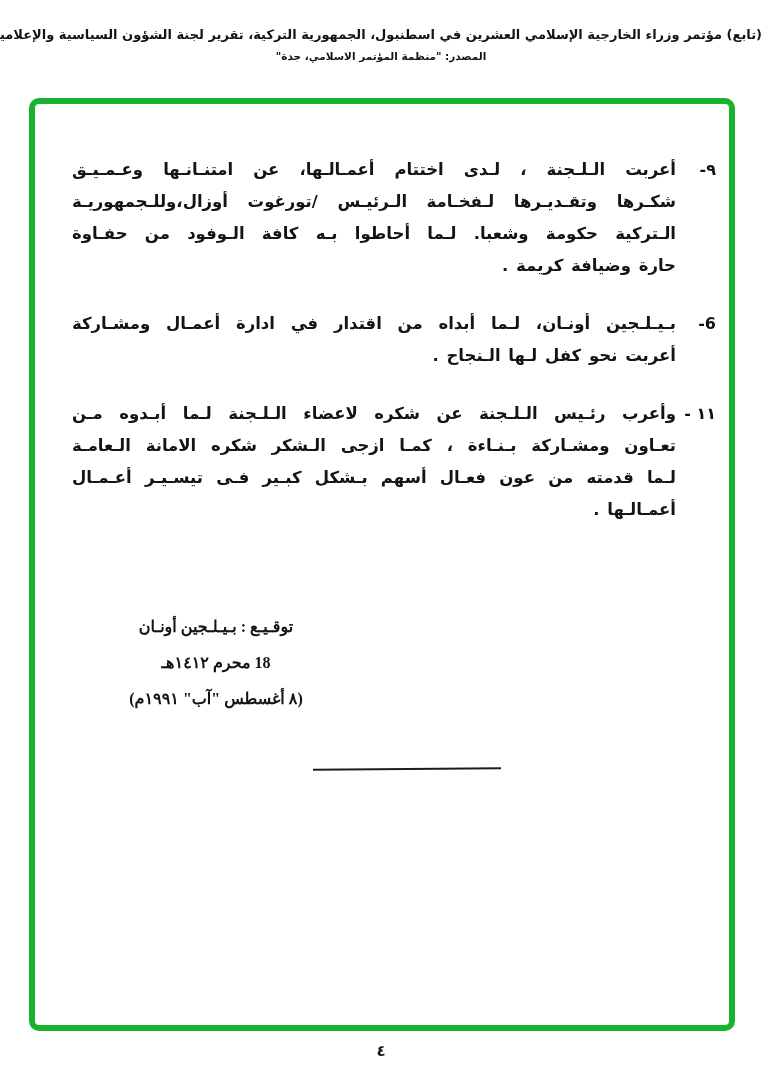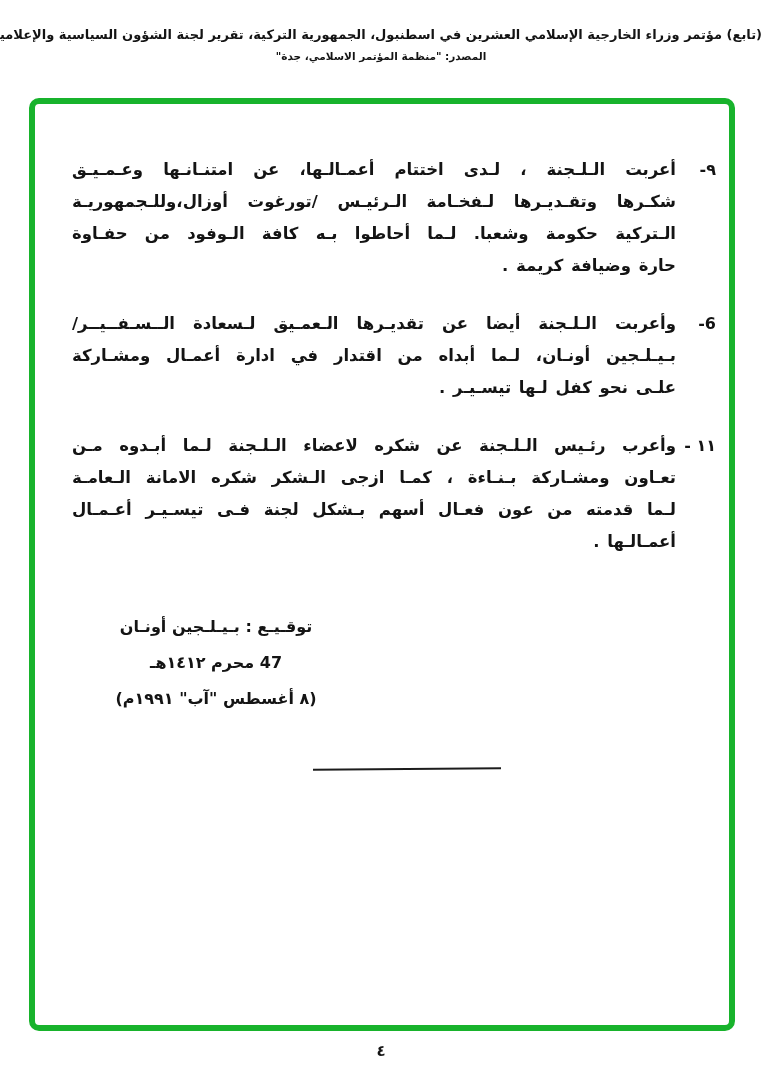--- a/index.html
+++ b/index.html
@@ -86,20 +86,21 @@
     left: 60px;
     width: 242px;
     text-align: center;
     direction: rtl;
   }
   .sig-line {
     font-size: 16px;
     font-weight: bold;
     line-height: 36px;
     white-space: nowrap;
+    font-family: Liberation Serif, serif;
   }
   
   .divider {
     position: absolute;
     top: 664px;
     left: 278px;
     width: 188px;
     height: 2px;
     background: #1c1c1c;
     transform: rotate(-0.4deg);
@@ -135,41 +136,40 @@
           <div class="line">أعربت الـلـجنة ، لـدى اختتام أعمـالـها، عن امتنـانـها وعـمـيـق</div>
           <div class="line">شكـرها وتقـديـرها لـفخـامة الـرئيـس /تورغوت أوزال،وللـجمهوريـة</div>
           <div class="line">الـتركية حكومة وشعبا. لـما أحاطوا بـه كافة الـوفود من حفـاوة</div>
           <div class="line last">حارة وضيافة كريمة .</div>
         </div>
       </div>
 
       <div class="para">
         <div class="para-num">6-</div>
         <div class="para-lines">
-          <div class="line">وأعربت الـلـجنة أيضا عن تقديـرها الـعمـيق لـسعادة الــسـفــيــر/</div>
           <div class="line">بـيـلـجين أونـان، لـما أبداه من اقتدار في ادارة أعمـال ومشـاركة</div>
-          <div class="line last">علـى نحو كفل لـها تيسـيـر .</div>
+          <div class="line last">أعربت نحو كفل لـها الـنجاح .</div>
         </div>
       </div>
 
       <div class="para">
         <div class="para-num">١١ -</div>
         <div class="para-lines">
           <div class="line">وأعرب رئـيس الـلـجنة عن شكره لاعضاء الـلـجنة لـما أبـدوه مـن</div>
           <div class="line">تعـاون ومشـاركة بـنـاءة ، كمـا ازجى الـشكر شكره الامانة الـعامـة</div>
-          <div class="line">لـما قدمته من عون فعـال أسهم بـشكل لجنة فـى تيسـيـر أعـمـال</div>
+          <div class="line">لـما قدمته من عون فعـال أسهم بـشكل كبـير فـى تيسـيـر أعـمـال</div>
           <div class="line last">أعمـالـها .</div>
         </div>
       </div>
 
     </div>
 
     <div class="signature">
       <div class="sig-line">توقـيـع : بـيـلـجين أونـان</div>
-      <div class="sig-line">47 محرم ١٤١٢هـ</div>
+      <div class="sig-line">18 محرم ١٤١٢هـ</div>
       <div class="sig-line">(٨ أغسطس "آب" ١٩٩١م)</div>
     </div>
 
     <div class="divider"></div>
 
   </div>
 
   <div class="page-number">٤</div>
 
 </div>

